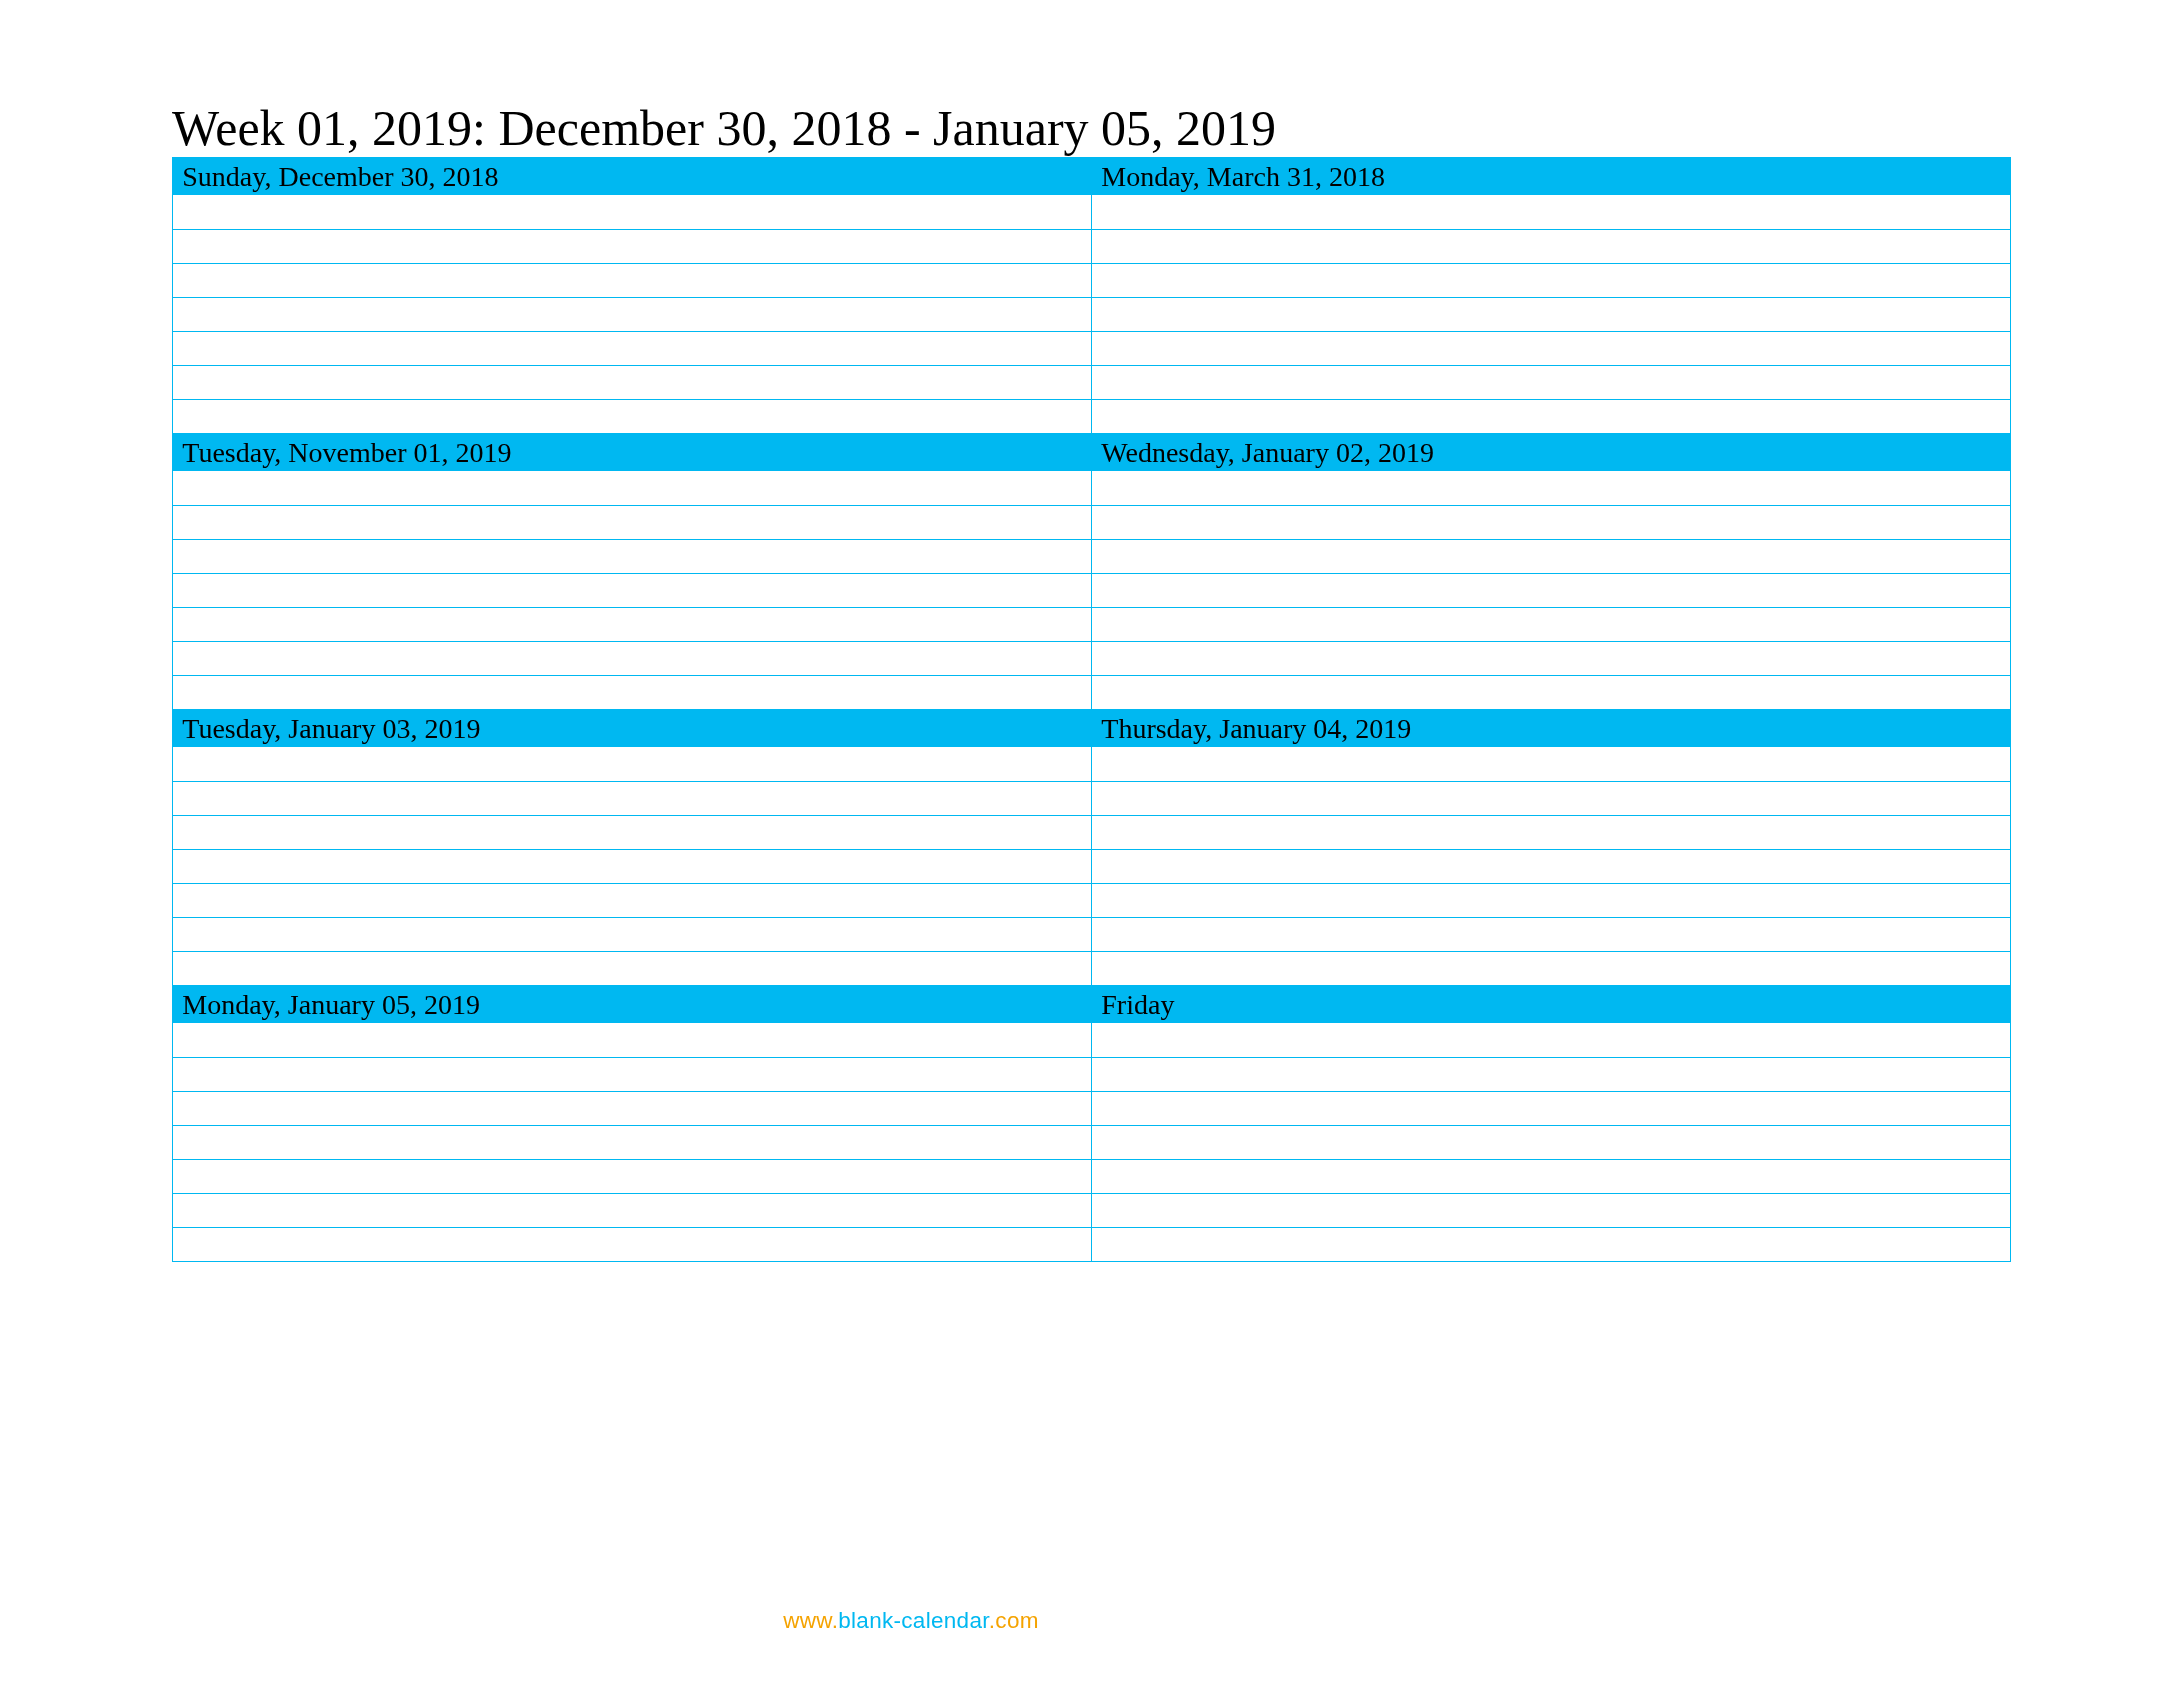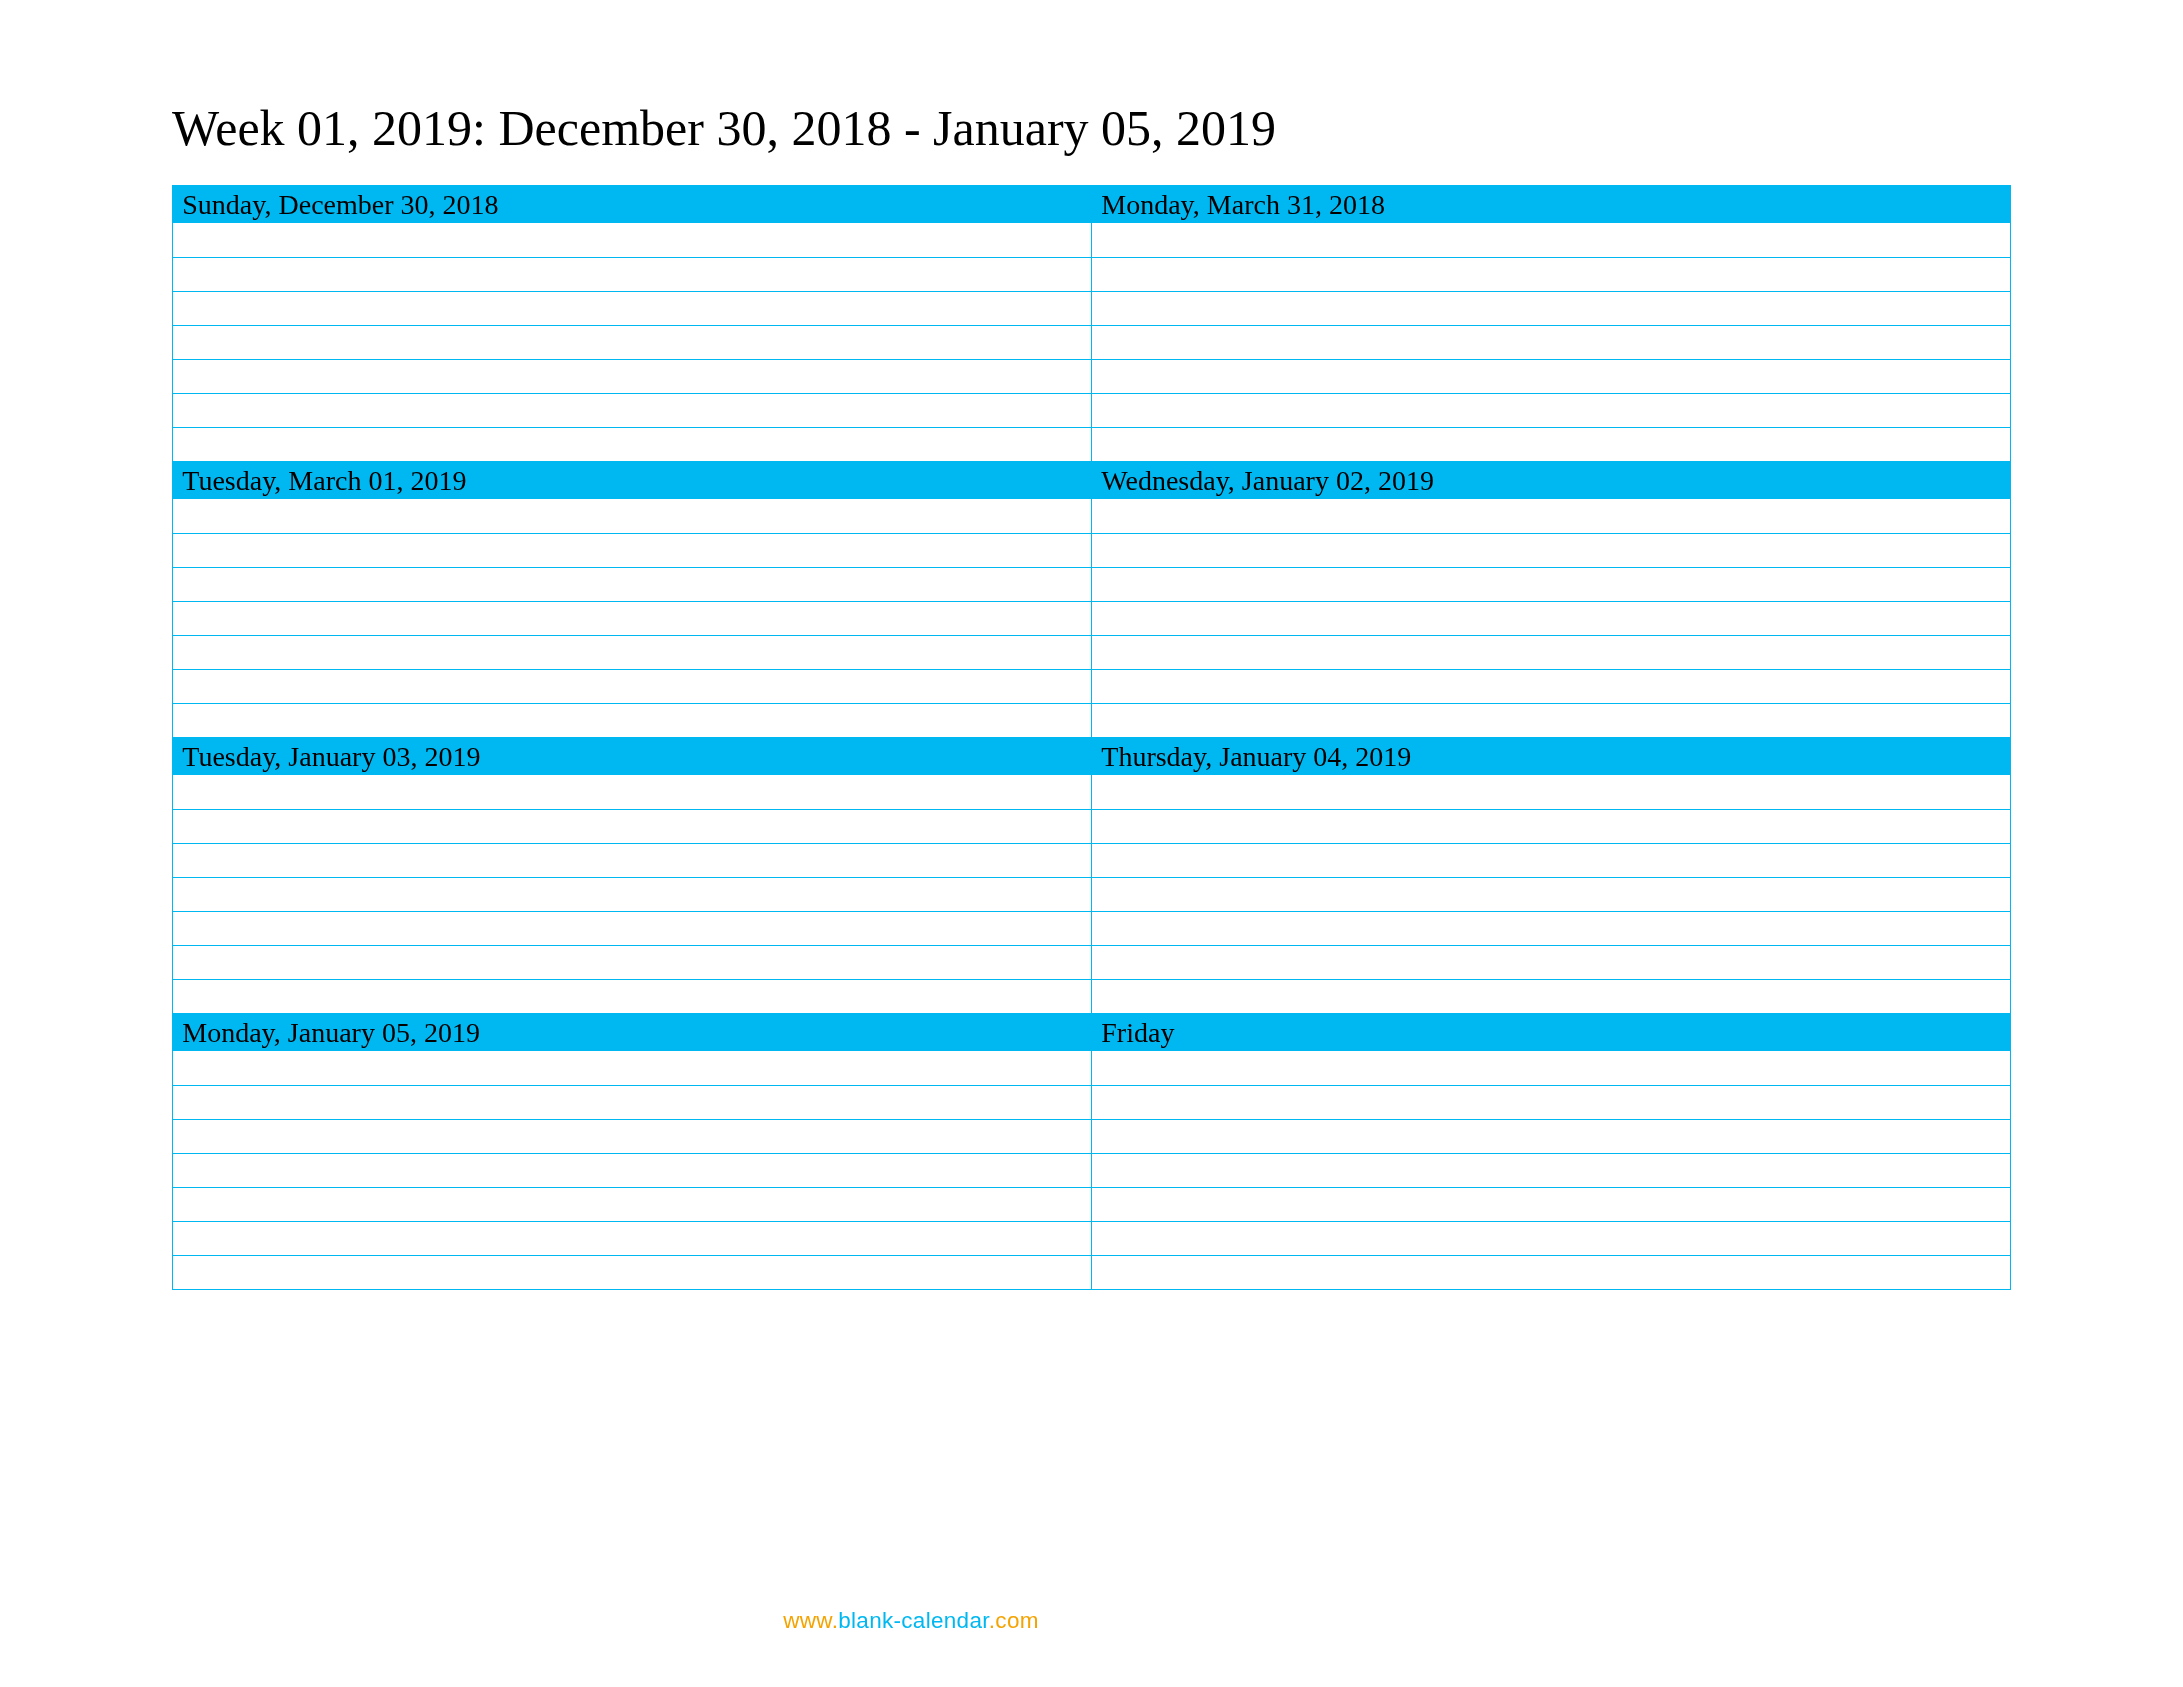--- a/index.html
+++ b/index.html
@@ -12,21 +12,20 @@
       position: relative;
     }
     .title {
       font-size: 50px;
       font-weight: normal;
       color: #000;
     }
     .week-grid {
       width: 100%;
       border-collapse: collapse;
-      margin-top: 28px;
     }
     .week-grid td {
       width: 50%;
       vertical-align: top;
       padding: 0;
     }
     .day-cell {
       border: 0.7px solid #00b8f1;
     }
     .day-header {
@@ -91,21 +90,21 @@
         <div class="line"></div>
         <div class="line"></div>
         <div class="line"></div>
         <div class="line"></div>
         <div class="line"></div>
       </div>
     </td>
   </tr>
   <tr>
     <td class="day-cell">
-      <div class="day-header">Tuesday, March 01, 2019</div>
+      <div class="day-header">Tuesday, November 01, 2019</div>
       <div class="lines">
         <div class="line"></div>
         <div class="line"></div>
         <div class="line"></div>
         <div class="line"></div>
         <div class="line"></div>
         <div class="line"></div>
         <div class="line"></div>
       </div>
     </td>

